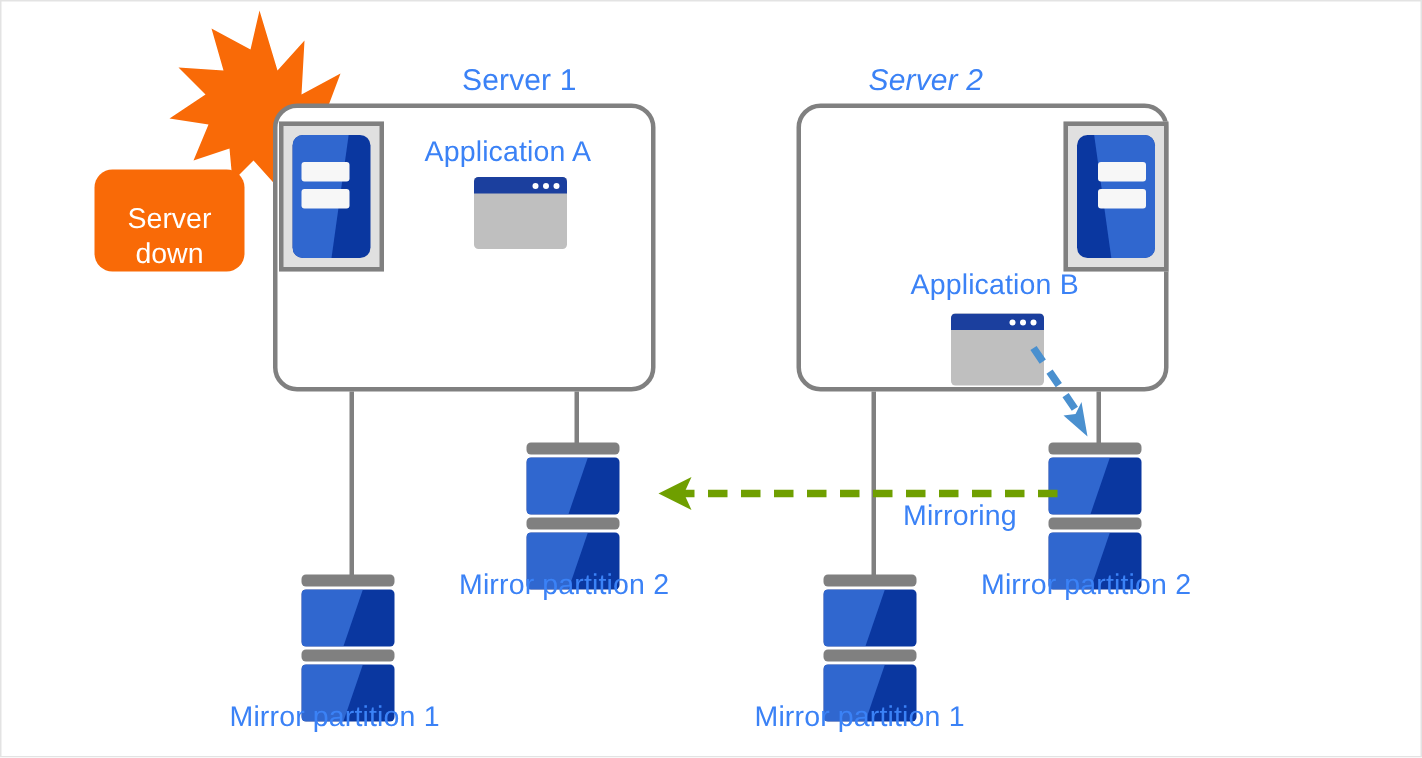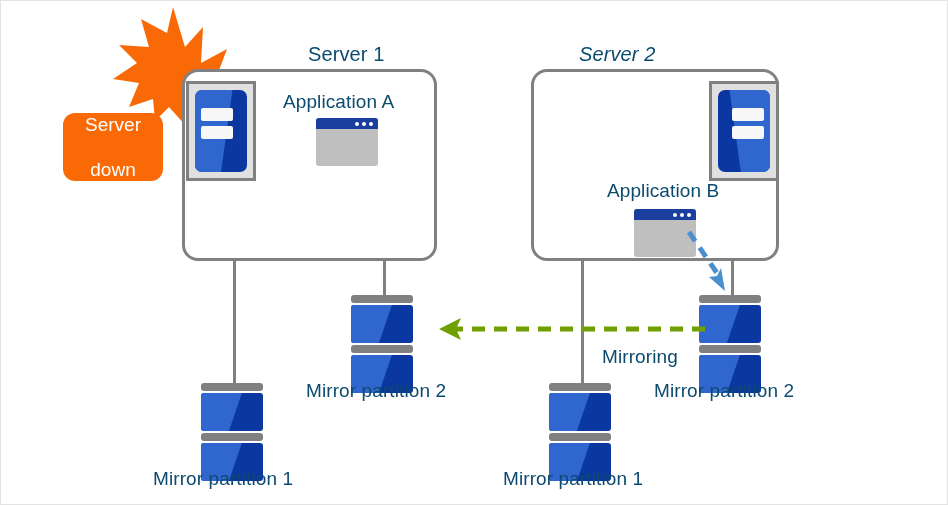--- a/index.html
+++ b/index.html
@@ -16,21 +16,21 @@
     height: 505px;
     background: #ffffff;
     border: 1px solid #e3e3e3;
     box-sizing: border-box;
     overflow: hidden;
   }
 
   
   .label {
     position: absolute;
-    color: #0c4a6e;
+    color: #3b82f6;
     font-size: 19px;
     line-height: 1.1;
     white-space: nowrap;
     letter-spacing: 0.1px;
   }
   .label.big { font-size: 20px; }
 
   
   .server-box {
     position: absolute;
@@ -150,21 +150,21 @@
   
   .callout {
     position: absolute;
     background: #f96a07;
     border-radius: 12px;
     color: #ffffff;
     font-size: 19px;
     text-align: center;
     display: flex;
     flex-direction: column;
-    justify-content: space-between;
+    justify-content: flex-end;
     align-items: center;
     line-height: 1.22;
   }
 
   
   .arrow-svg { position: absolute; overflow: visible; }
 </style>
 </head>
 <body>
 
@@ -261,20 +261,20 @@
     <div class="slab"></div>
     <div class="cap"></div>
     <div class="slab"></div>
   </div>
   <div class="label" style="left:502px; top:468px;">Mirror partition 1</div>
 
   <svg class="arrow-svg" style="left:412px; top:316px;" width="292" height="24" viewBox="0 0 292 24">
     <line x1="292" y1="12" x2="28" y2="12" stroke="#6f9f00" stroke-width="5" stroke-dasharray="13 9"></line>
     <polygon fill="#6f9f00" points="26,12 48,1 43,12 48,23"></polygon>
   </svg>
-  <div class="label" style="left:601px; top:346px;">Mirroring</div>
+  <div class="label" style="left:601px; top:334px;">Mirroring</div>
 
   <svg class="arrow-svg" style="left:683px; top:228px;" width="60" height="70" viewBox="0 0 60 70">
     <line x1="5" y1="3" x2="37" y2="50" stroke="#4a90cf" stroke-width="5" stroke-dasharray="11 8"></line>
     <polygon fill="#4a90cf" points="41,62 25,48 33,47 37,39"></polygon>
   </svg>
 
 </div>
 
 </body></html>

